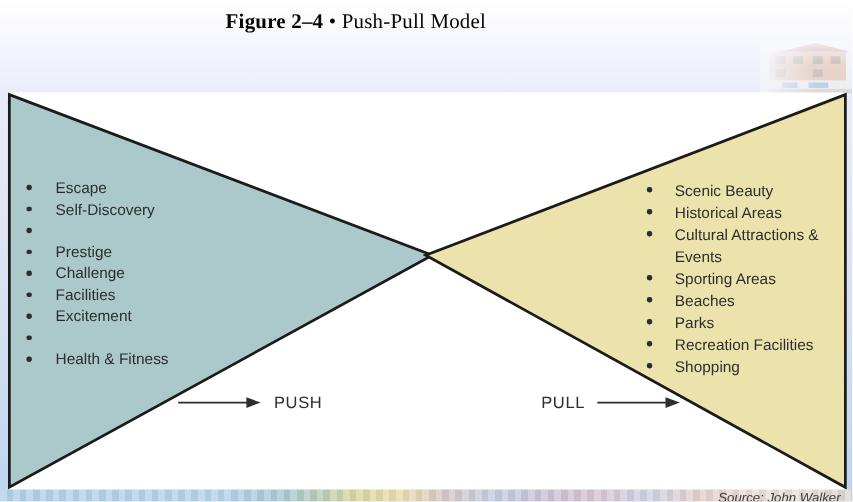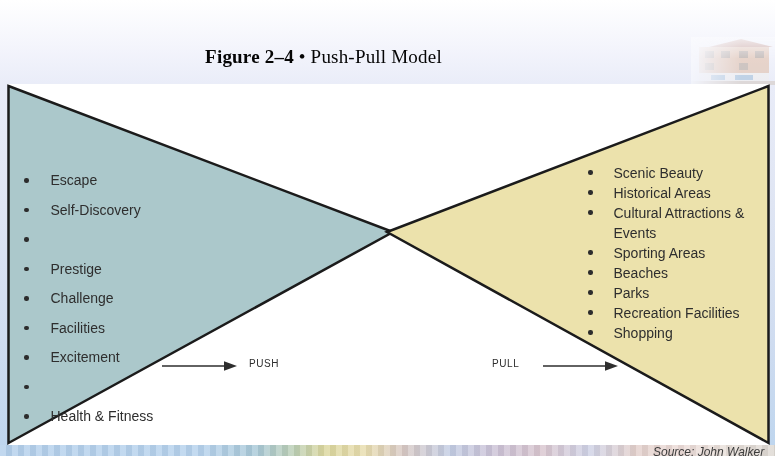--- a/index.html
+++ b/index.html
@@ -10,21 +10,20 @@
     font-family:"Liberation Sans","DejaVu Sans",sans-serif;
     background:linear-gradient(180deg,#ffffff 0%,#f4f5fc 10%,#e9ecf8 19%,#dfe5f3 45%,#cfdcf0 75%,#bdd5ee 100%);
   }
   
   .title{
     position:absolute;top:9px;left:0;width:647px;
     text-align:center;
     font-family:"Liberation Serif","DejaVu Serif",serif;
     font-size:19px;color:#050505;
     letter-spacing:.2px;
-    margin-top:37px;
   }
   .title .fig{font-weight:bold;}
   
   .building{
     position:absolute;right:0;top:37px;width:84px;height:48px;
     opacity:.38;
   }
   .building .fade{
     position:absolute;inset:0;
     background:linear-gradient(90deg,#ffffff 0%,rgba(255,255,255,.55) 25%,rgba(255,255,255,0) 60%),
@@ -37,33 +36,33 @@
   }
   .diagram-svg{position:absolute;left:0;top:0;}
   
   .factor-list{
     position:absolute;margin:0;padding:0;list-style:none;
     color:#2e2e2e;font-size:14px;
   }
   .push-list{left:24px;top:161px;}
   .pull-list{left:588px;top:163px;}
   .factor-list li{display:flex;align-items:flex-start;}
-  .push-list li{height:19.5px;margin-top:10px;}
+  .push-list li{height:19.5px;}
   .pull-list li{min-height:20px;}
   .dot{
     flex:0 0 auto;width:4.5px;height:4.5px;border-radius:50%;
     background:#2c2c2c;margin-top:7.4px;
   }
   .push-list .dot{margin-right:22px;}
   .pull-list .dot{margin-right:21px;}
   .txt{line-height:19.5px;}
   .pull-list .txt{line-height:20px;width:162px;}
   
   .flow-label{
-    position:absolute;color:#2e2e2e;font-size:10px;letter-spacing:.6px;
+    position:absolute;color:#2e2e2e;font-size:15px;letter-spacing:.6px;
   }
   .push-label{left:249px;top:358px;}
   .pull-label{left:492px;top:358px;}
   
   .bottom-strip{
     position:absolute;left:0;bottom:0;width:775px;height:11px;
     background:
       repeating-linear-gradient(90deg,rgba(255,255,255,.18) 0 6px,rgba(0,0,0,.04) 6px 12px),
       linear-gradient(90deg,
         #b4d0ec 0%,#b6d2ed 26%,#a9c9d8 33%,#bccfb4 38%,#dcd79e 42%,

